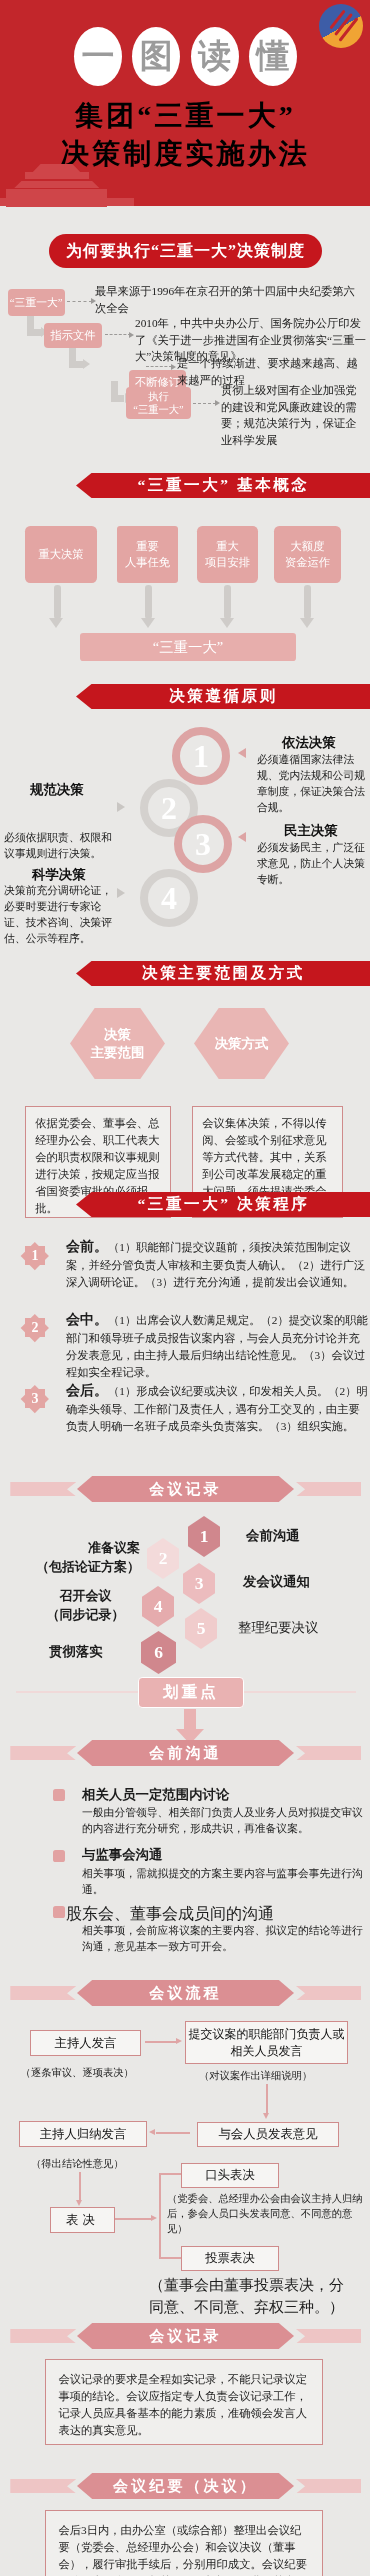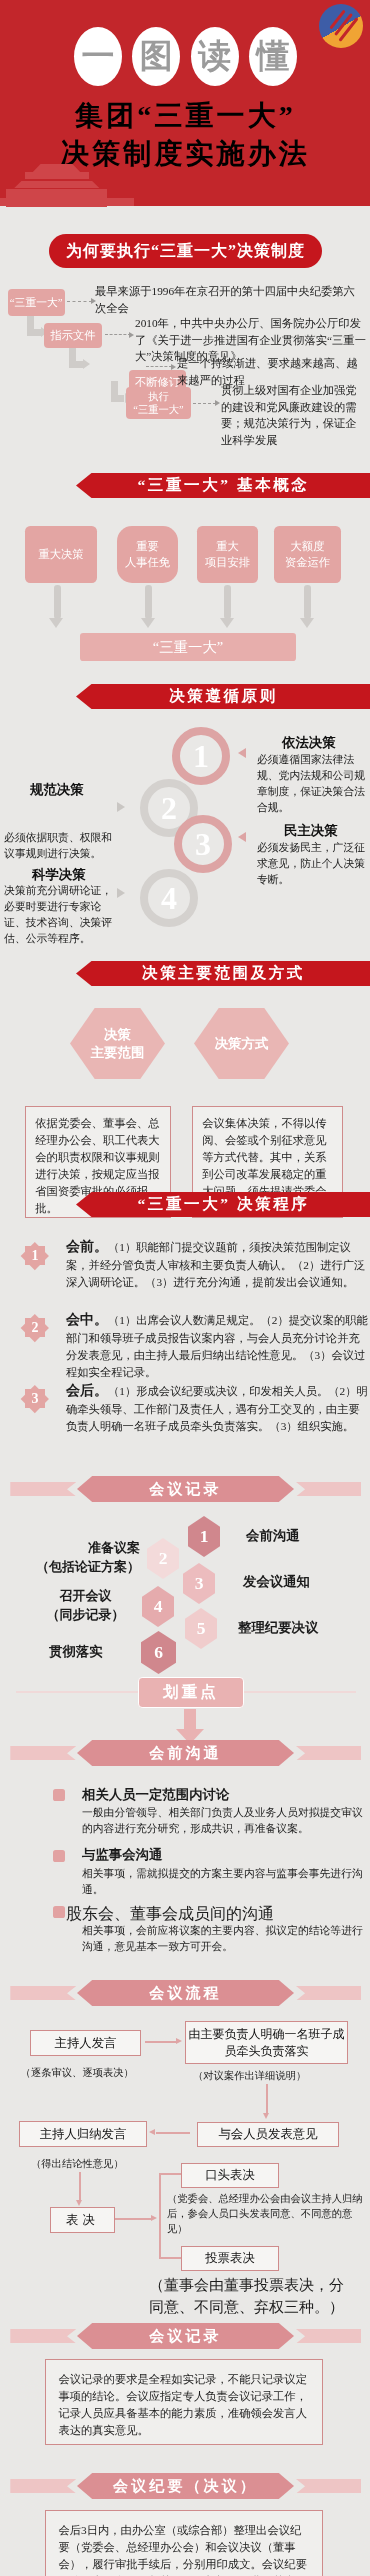--- a/index.html
+++ b/index.html
@@ -122,21 +122,21 @@
 
   <div class="pink-box pre" style="left:126px;top:387px;width:65px;height:32px;font-size:10.3px;line-height:1.3;">执行
 “三重一大”</div>
   <div class="dash" style="left:193px;top:403px;width:23px;"></div>
   <div class="tri" style="left:215px;top:400px;border-left:5.2px solid #9c9a98;border-top:3.1px solid transparent;border-bottom:3.1px solid transparent;"></div>
   <div class="body-t" style="left:221px;top:382px;width:146px;font-size:11.3px;">贯彻上级对国有企业加强党的建设和党风廉政建设的需要；规范决策行为，保证企业科学发展</div>
 
   <div class="sec-banner" style="top:473px;">“三重一大”  基本概念</div>
 
   <div class="pink-box pre" style="left:25px;top:526px;width:72px;height:57px;font-size:11.3px;line-height:1.35;border-radius:5.2px;">重大决策</div>
-  <div class="pink-box pre" style="left:117px;top:526px;width:61px;height:57px;font-size:11.3px;line-height:1.35;border-radius:15px;">重要
+  <div class="pink-box pre" style="left:117px;top:526px;width:61px;height:57px;font-size:11.3px;line-height:1.35;border-radius:3px;">重要
 人事任免</div>
   <div class="pink-box pre" style="left:197px;top:526px;width:61px;height:57px;font-size:11.3px;line-height:1.35;border-radius:5.2px;">重大
 项目安排</div>
   <div class="pink-box pre" style="left:274px;top:526px;width:67px;height:57px;font-size:11.3px;line-height:1.35;border-radius:5.2px;">大额度
 资金运作</div>
 
   <div class="lbar" style="left:54px;top:585px;width:6.7px;height:34px;border-radius:3.1px;"></div>
   <div class="tri" style="left:49px;top:618px;border-top:10.3px solid #cfccc9;border-left:7.2px solid transparent;border-right:7.2px solid transparent;"></div>
   <div class="lbar" style="left:145px;top:585px;width:6.7px;height:34px;border-radius:3.1px;"></div>
   <div class="tri" style="left:141px;top:618px;border-top:10.3px solid #cfccc9;border-left:7.2px solid transparent;border-right:7.2px solid transparent;"></div>
@@ -220,21 +220,21 @@
 （包括论证方案）</div>
 
   <div class="hexstep" style="left:183px;top:1563px;width:32px;height:41px;background:#ecbcbe;">3</div>
   <div class="body-t" style="left:243px;top:1572px;width:118px;font-size:13.4px;font-weight:bold;">发会议通知</div>
 
   <div class="hexstep" style="left:142px;top:1586px;width:32px;height:41px;background:#e5abad;">4</div>
   <div class="body-t pre" style="left:31px;top:1587px;width:109px;font-size:13px;font-weight:bold;text-align:center;line-height:1.45;">召开会议
 （同步记录）</div>
 
   <div class="hexstep" style="left:185px;top:1608px;width:32px;height:41px;background:#f0cccc;">5</div>
-  <div class="body-t" style="left:238px;top:1618px;width:124px;font-size:13.4px;font-weight:bold;">整理纪要决议</div>
+  <div class="body-t" style="left:238px;top:1618px;width:124px;font-size:13.4px;font-weight:normal;">整理纪要决议</div>
 
   <div class="hexstep" style="left:141px;top:1631px;width:35px;height:43px;background:#d0878d;">6</div>
   <div class="body-t" style="left:49px;top:1642px;width:82px;font-size:13.4px;font-weight:bold;">贯彻落实</div>
 
   <div class="abs" style="left:15.5px;top:1691px;width:340px;height:1.5px;background:#f0d9d9;"></div>
   <div class="pink-box" style="left:138px;top:1677px;width:104px;height:29px;background:#e9b2b2;border:1.5px solid #fff;border-radius:4.1px;font-size:15.5px;font-weight:bold;letter-spacing:3.1px;">划重点</div>
   <div class="abs" style="left:184px;top:1709px;width:12.4px;height:19.6px;background:#e9b2b2;"></div>
   <div class="tri" style="left:176px;top:1729px;border-top:15.5px solid #e9b2b2;border-left:14px solid transparent;border-right:14px solid transparent;"></div>
 
   <div class="ribbon l" style="left:10.3px;top:1746px;width:66px;"></div>
@@ -253,24 +253,24 @@
   <div class="body-t" style="left:66px;top:1902px;width:278px;font-size:16px;font-weight:normal;">股东会、董事会成员间的沟通</div>
   <div class="body-t" style="left:82px;top:1923px;width:281px;">相关事项，会前应将议案的主要内容、拟议定的结论等进行沟通，意见基本一致方可开会。</div>
 
   <div class="ribbon l" style="left:10.3px;top:1986px;width:66px;"></div>
   <div class="ribbon r" style="left:296px;top:1986px;width:65px;"></div>
   <div class="hex-banner" style="top:1980px;">会议流程</div>
 
   <div class="flow-box" style="left:30px;top:2030px;width:109px;height:24px;">主持人发言</div>
   <div class="abs" style="left:145px;top:2041px;width:32px;height:1.5px;background:#dfa5a5;"></div>
   <div class="tri" style="left:176px;top:2038px;border-left:6.7px solid #dfa5a5;border-top:3.6px solid transparent;border-bottom:3.6px solid transparent;"></div>
-  <div class="flow-box" style="left:185px;top:2021px;width:161px;height:41px;font-size:12px;line-height:1.35;">由主要负责人明确一名班子成员牵头负责落实</div>
+  <div class="flow-box" style="left:185px;top:2021px;width:161px;height:41px;font-size:12px;line-height:1.35;">提交议案的职能部门负责人或相关人员发言</div>
 
   <div class="body-t" style="left:20.6px;top:2065px;width:135px;font-size:10.3px;">（逐条审议、逐项表决）</div>
-  <div class="body-t" style="left:193px;top:2068px;width:130px;font-size:10.3px;">（对议案作出详细说明）</div>
+  <div class="body-t" style="left:199px;top:2068px;width:130px;font-size:10.3px;">（对议案作出详细说明）</div>
 
   <div class="abs" style="left:266px;top:2084px;width:1.5px;height:30px;background:#dfa5a5;"></div>
   <div class="tri" style="left:263px;top:2113px;border-top:6.7px solid #dfa5a5;border-left:3.6px solid transparent;border-right:3.6px solid transparent;"></div>
 
   <div class="flow-box" style="left:19px;top:2121px;width:126px;height:24px;">主持人归纳发言</div>
   <div class="flow-box" style="left:197px;top:2122px;width:140px;height:23px;">与会人员发表意见</div>
   <div class="abs" style="left:156px;top:2132px;width:34px;height:1.5px;background:#dfa5a5;"></div>
   <div class="tri" style="left:149px;top:2129px;border-right:6.7px solid #dfa5a5;border-top:3.6px solid transparent;border-bottom:3.6px solid transparent;"></div>
 
   <div class="body-t" style="left:31px;top:2156px;width:118px;font-size:10.3px;">（得出结论性意见）</div>

